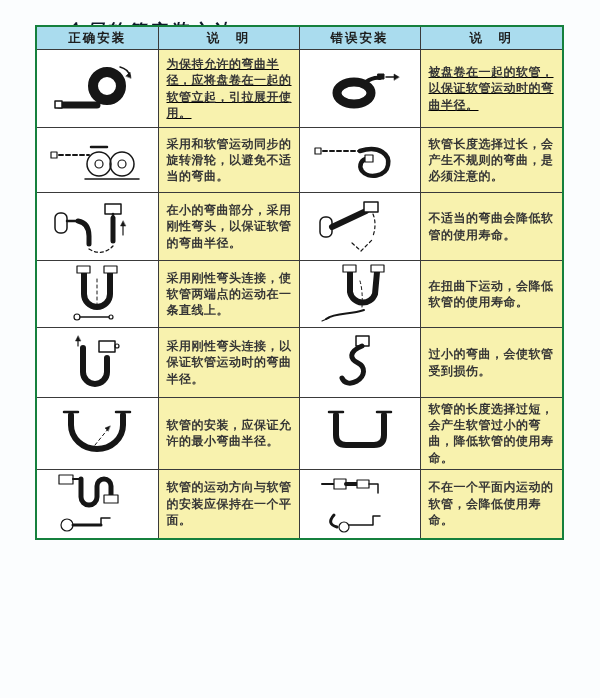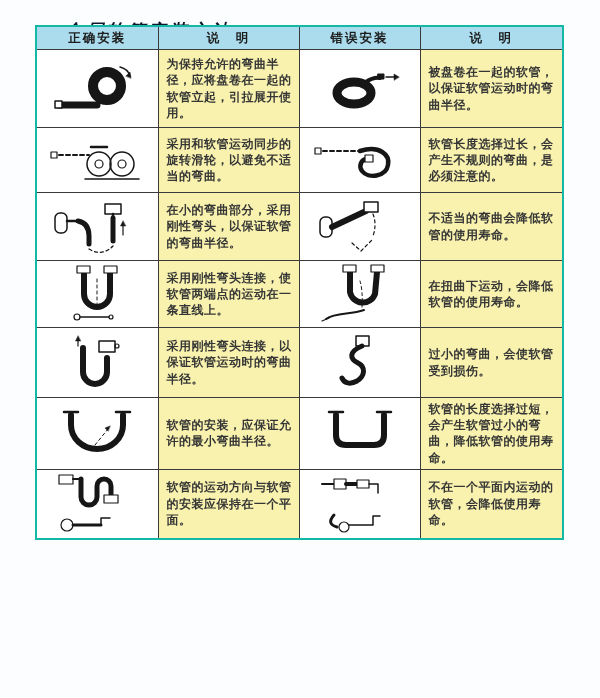--- a/index.html
+++ b/index.html
@@ -12,40 +12,40 @@
   }
   .page-title{
     position:absolute;left:36px;top:19px;
     font-family:"DejaVu Serif", serif;
     font-style:italic;font-weight:bold;
     font-size:18px;letter-spacing:3px;color:#0f172a;margin-left:28px;
   }
   table.install{
     position:absolute;left:35px;top:25px;
     width:527px;border-collapse:collapse;table-layout:fixed;
-    border:2px solid #14b8a6;
+    border:2px solid #15803d;
   }
   table.install th, table.install td{
     border:1px solid #3a3a3a;
     overflow:hidden;
   }
   thead th{
     background:#aadcee;
     height:20px;
     font-size:12.5px;font-weight:bold;color:#1d1d1d;
     letter-spacing:2px;text-align:center;
   }
   td.img{background:#ffffff;text-align:center;vertical-align:middle;}
   td.desc{
     background:#f8f2ae;
     font-size:12px;font-weight:bold;color:#363636;
     line-height:1.35;letter-spacing:0.5px;
     padding:3px 5px 3px 8px;vertical-align:middle;
   }
-  tbody tr:nth-child(1){height:78px;}
+  tbody tr:nth-child(1){height:78px;text-decoration:underline;}
   tbody tr:nth-child(2){height:65px;}
   tbody tr:nth-child(3){height:68px;}
   tbody tr:nth-child(4){height:67px;}
   tbody tr:nth-child(5){height:70px;}
   tbody tr:nth-child(6){height:70px;}
   tbody tr:nth-child(7){height:68px;}
   tbody tr:nth-child(8){height:67px;}
   tbody tr:nth-child(9){height:78px;padding-left:28px;}
   svg.illu{display:block;margin:0 auto;}
   svg.illu *{stroke:#161616;fill:none;stroke-linecap:round;stroke-linejoin:round;}

